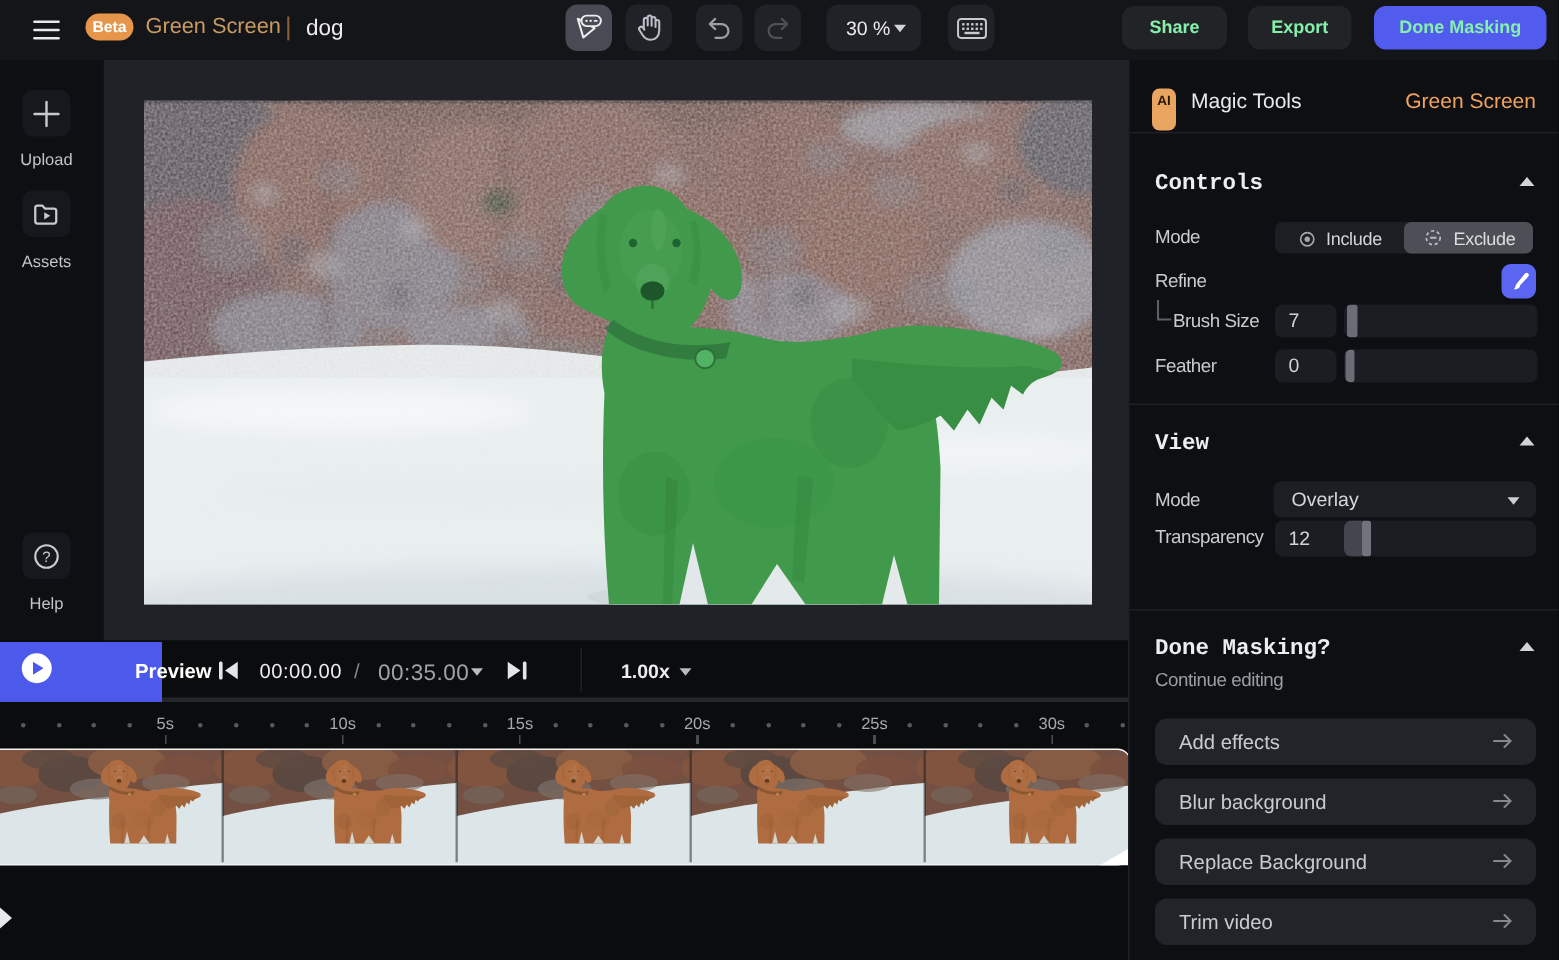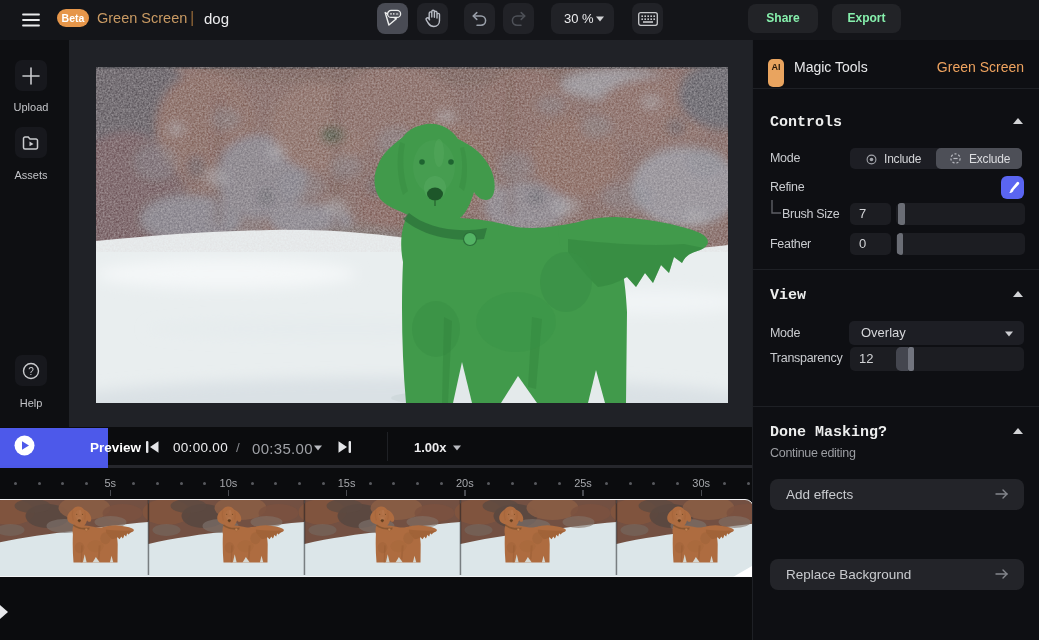--- a/index.html
+++ b/index.html
@@ -213,20 +213,21 @@
           <rect x="6.4" y="6.4" width="1.6" height="1.6"></rect>
           <rect x="9.4" y="6.4" width="1.6" height="1.6"></rect>
           <rect x="12.4" y="6.4" width="1.6" height="1.6"></rect>
           <rect x="15.4" y="6.4" width="1.6" height="1.6"></rect>
           <rect x="5" y="9.2" width="10" height="1.6"></rect>
         </g>
     </svg>
 
     <div class="pillbtn" style="left:748px; width:70px; line-height:29px;">Share</div>
     <div class="pillbtn" style="left:832px; width:69px; line-height:29px;">Export</div>
+    <div class="pillbtn" style="left:916px; width:115px; line-height:29px; background:#515cee;">Done Masking</div>
   </div>
 
   <div id="sidebar">
     <div class="sideicon" style="top:20px;"></div>
     <svg class="abs" style="left:22px; top:27px;" width="18" height="18" viewBox="0 0 18 18">
         <g stroke="#c9cacd" stroke-width="1.6" stroke-linecap="round">
           <line x1="9" y1="1" x2="9" y2="17"></line>
           <line x1="1" y1="9" x2="17" y2="9"></line>
         </g>
       </svg>
@@ -439,21 +440,33 @@
     <div class="phead" style="top:384px;">Done Masking?</div>
     <div class="caret-up" style="top:388px;"></div>
     <div class="plabel" style="top:406px; color:#9b9da2;">Continue editing</div>
 
     <div class="actbtn" style="top:439px;">Add effects<svg class="actarrow" style="top:8px;" width="16" height="14" viewBox="0 0 16 14">
           <g stroke="#85878d" stroke-width="1.4" fill="none" stroke-linecap="round" stroke-linejoin="round">
             <line x1="2" y1="7" x2="13" y2="7"></line>
             <path d="M9 3 L13 7 L9 11"></path>
           </g>
         </svg></div>
+    <div class="actbtn" style="top:479px;">Blur background<svg class="actarrow" style="top:8px;" width="16" height="14" viewBox="0 0 16 14">
+          <g stroke="#85878d" stroke-width="1.4" fill="none" stroke-linecap="round" stroke-linejoin="round">
+            <line x1="2" y1="7" x2="13" y2="7"></line>
+            <path d="M9 3 L13 7 L9 11"></path>
+          </g>
+        </svg></div>
     <div class="actbtn" style="top:519px;">Replace Background<svg class="actarrow" style="top:8px;" width="16" height="14" viewBox="0 0 16 14">
           <g stroke="#85878d" stroke-width="1.4" fill="none" stroke-linecap="round" stroke-linejoin="round">
             <line x1="2" y1="7" x2="13" y2="7"></line>
             <path d="M9 3 L13 7 L9 11"></path>
           </g>
         </svg></div>
+    <div class="actbtn" style="top:559px;">Trim video<svg class="actarrow" style="top:8px;" width="16" height="14" viewBox="0 0 16 14">
+          <g stroke="#85878d" stroke-width="1.4" fill="none" stroke-linecap="round" stroke-linejoin="round">
+            <line x1="2" y1="7" x2="13" y2="7"></line>
+            <path d="M9 3 L13 7 L9 11"></path>
+          </g>
+        </svg></div>
   </div>
 
 </div>
 
 </body></html>

